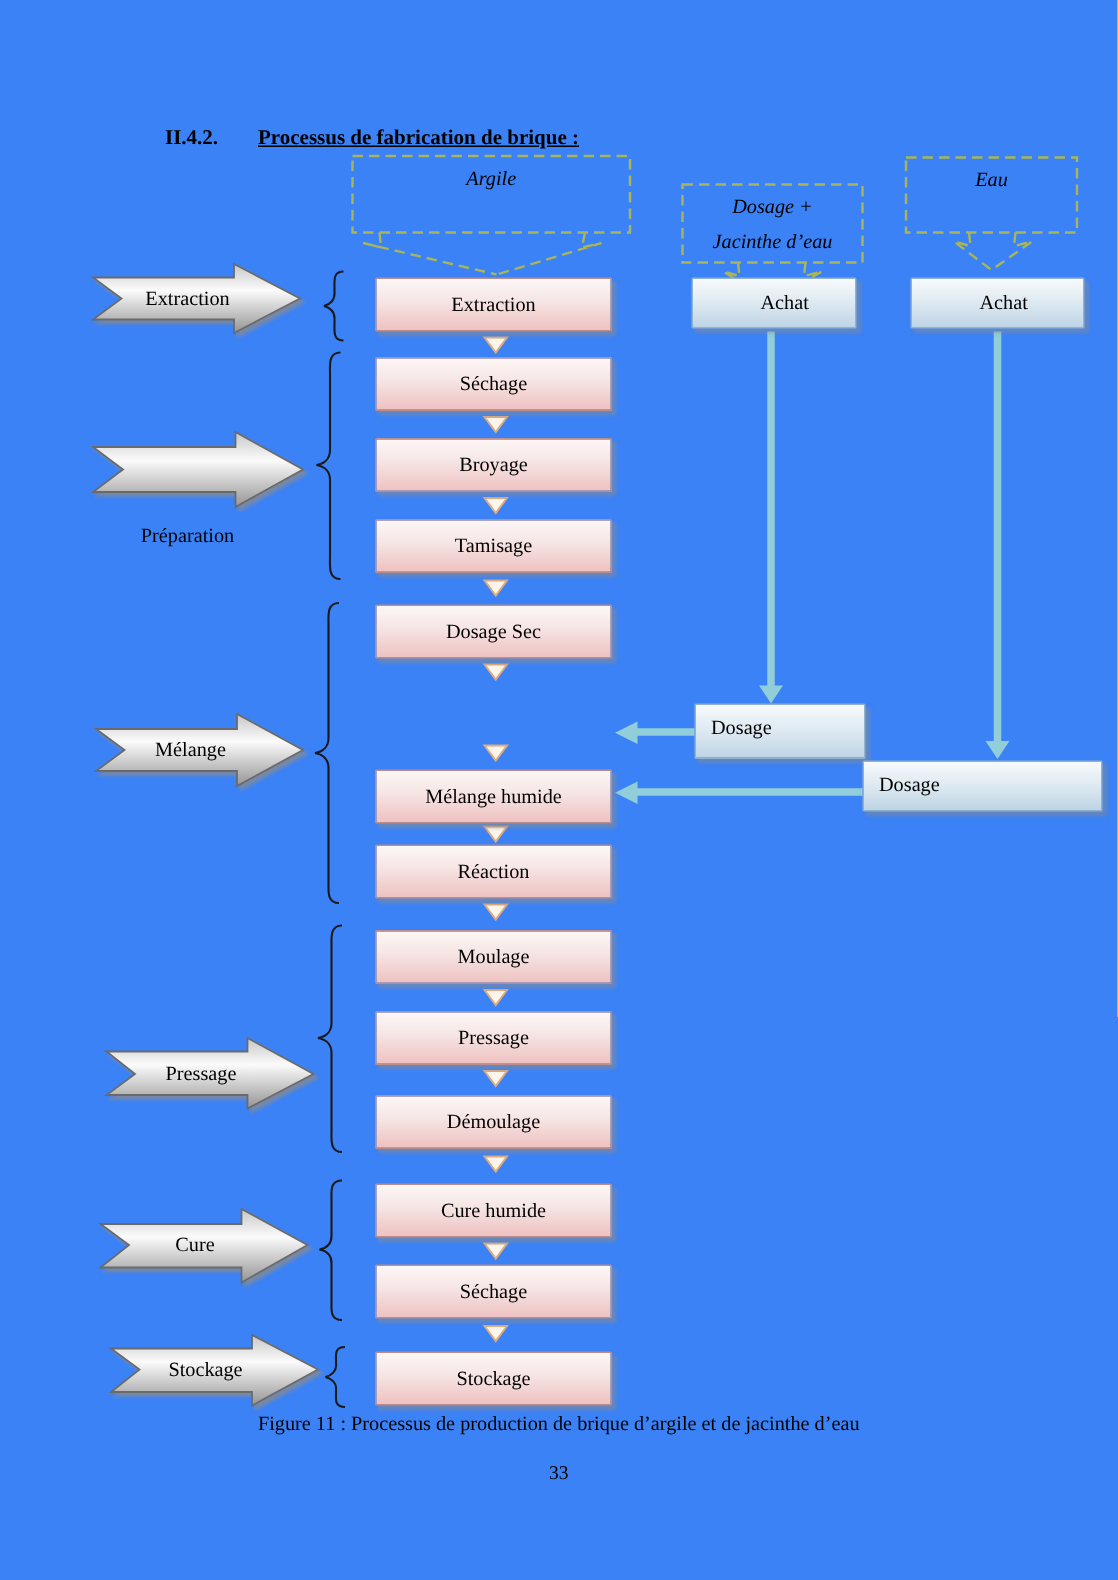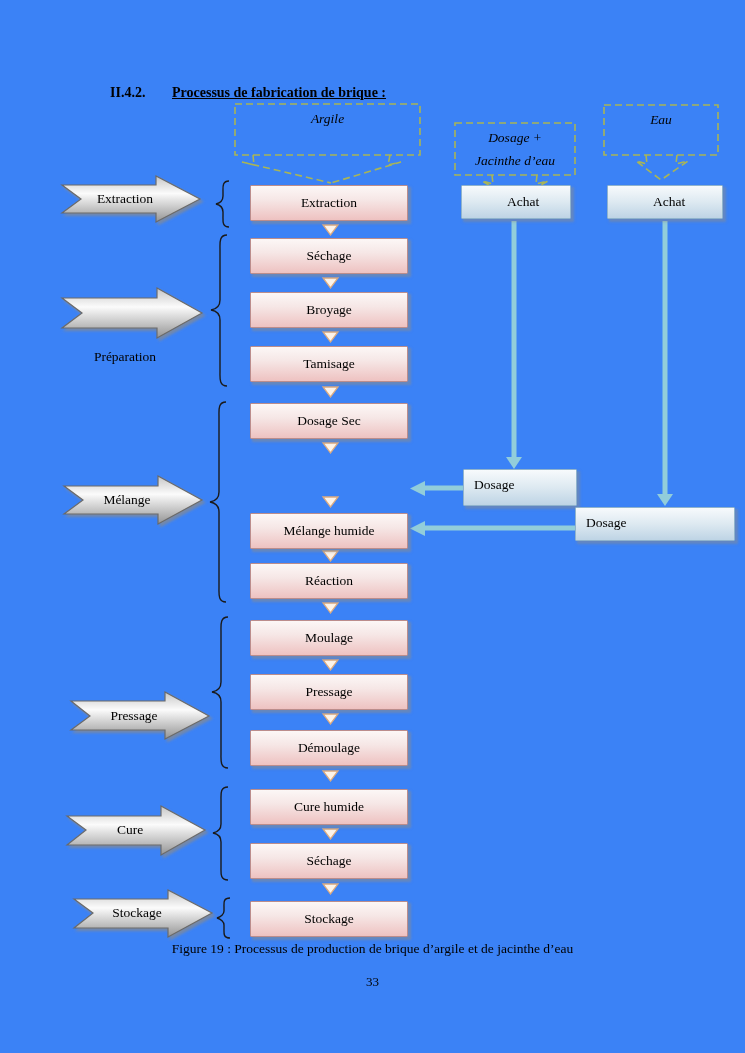--- a/index.html
+++ b/index.html
@@ -137,16 +137,16 @@
   <div class="step" style="left:250px;top:730px;">Démoulage</div>
   <div class="step" style="left:250px;top:789px;">Cure humide</div>
   <div class="step" style="left:250px;top:843px;">Séchage</div>
   <div class="step" style="left:250px;top:901px;">Stockage</div>
 
   <div class="bluebox" style="left:461px;top:185px;width:110px;height:34px;line-height:31px;">Achat</div>
   <div class="bluebox" style="left:607px;top:185px;width:116px;height:34px;line-height:31px;">Achat</div>
   <div class="bluebox left" style="left:463px;top:469px;width:114px;height:37px;line-height:30px;">Dosage</div>
   <div class="bluebox left" style="left:575px;top:507px;width:160px;height:34px;line-height:30px;">Dosage</div>
 
-  <div class="caption">Figure 19 : Processus de production de brique d’argile et de jacinthe d’eau</div>
+  <div class="caption">Figure 11 : Processus de production de brique d’argile et de jacinthe d’eau</div>
   <div class="pagenum">33</div>
 
 </div>
 
 </body></html>

